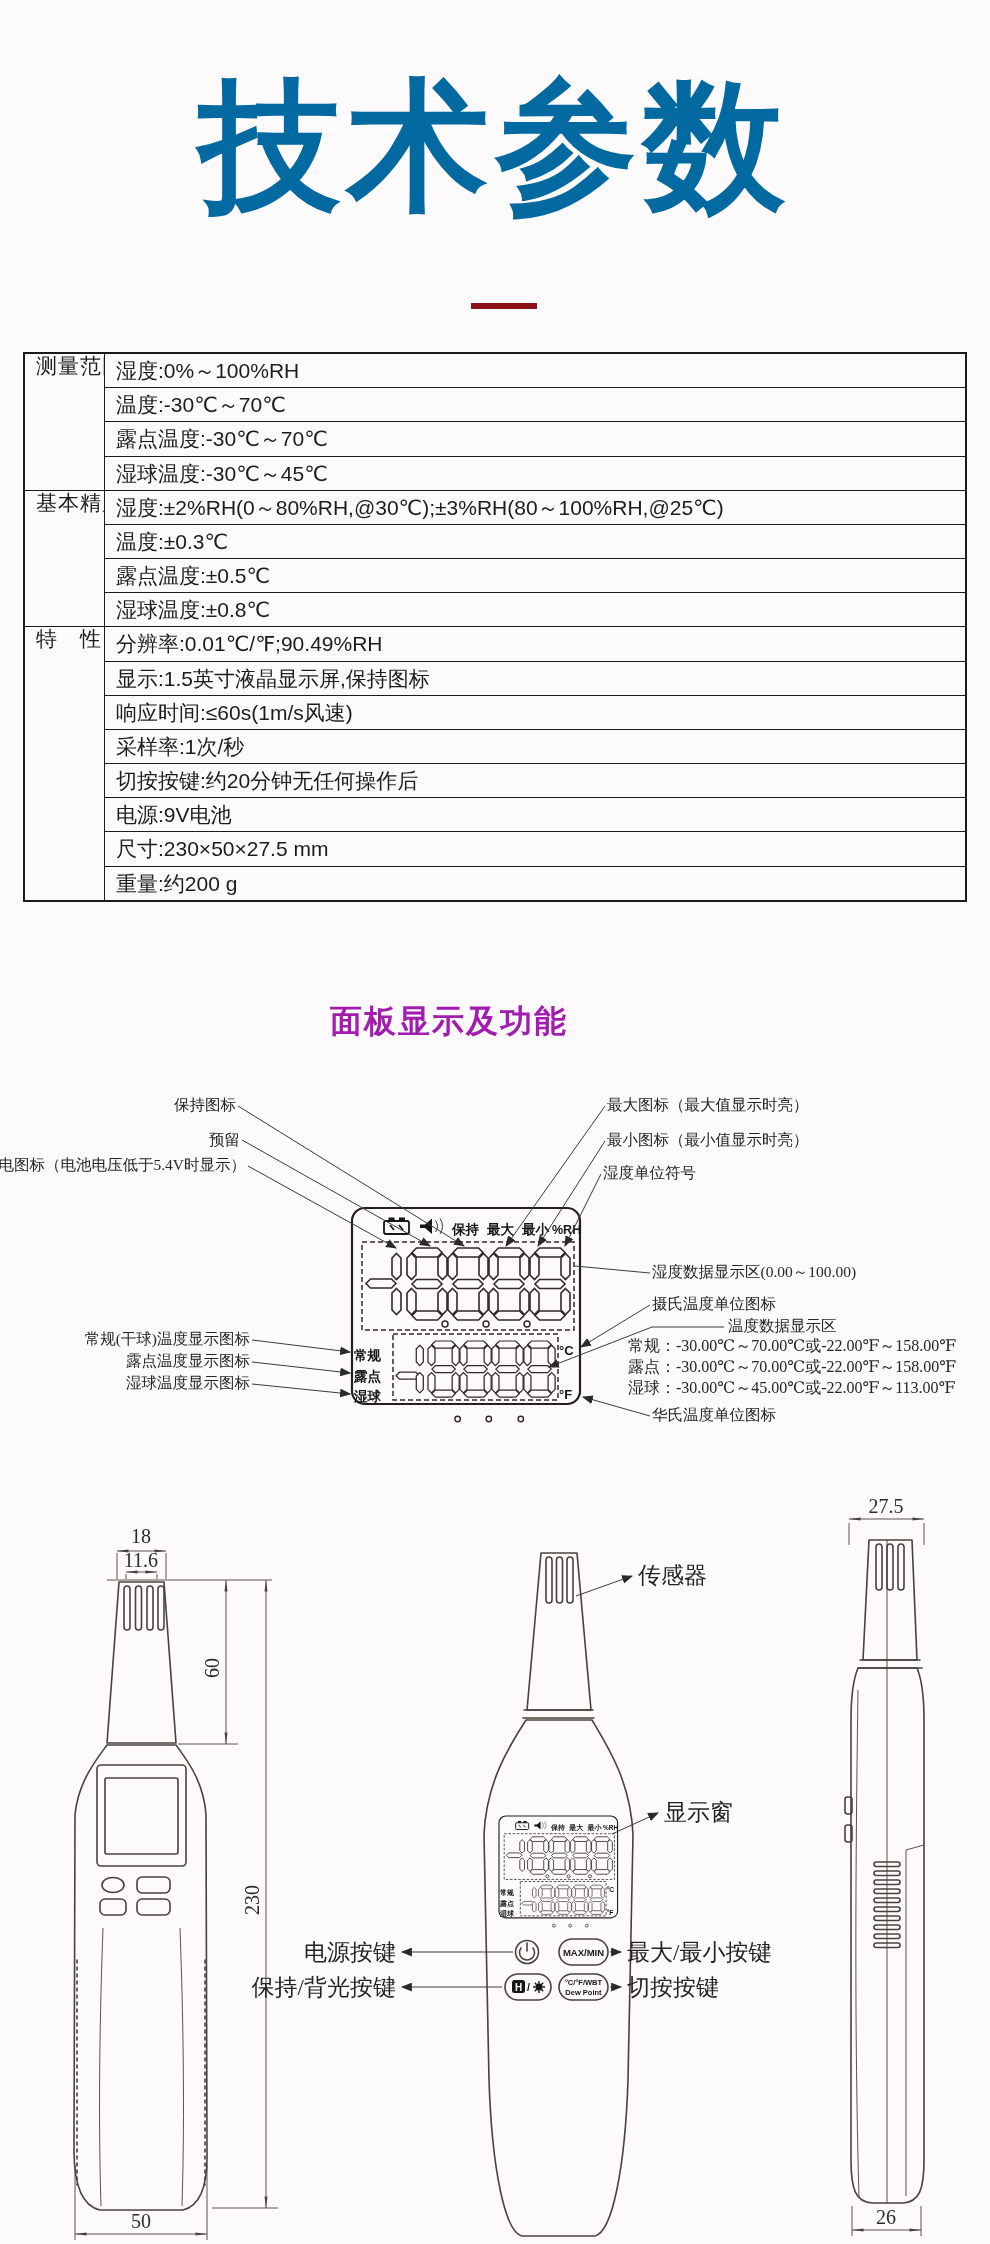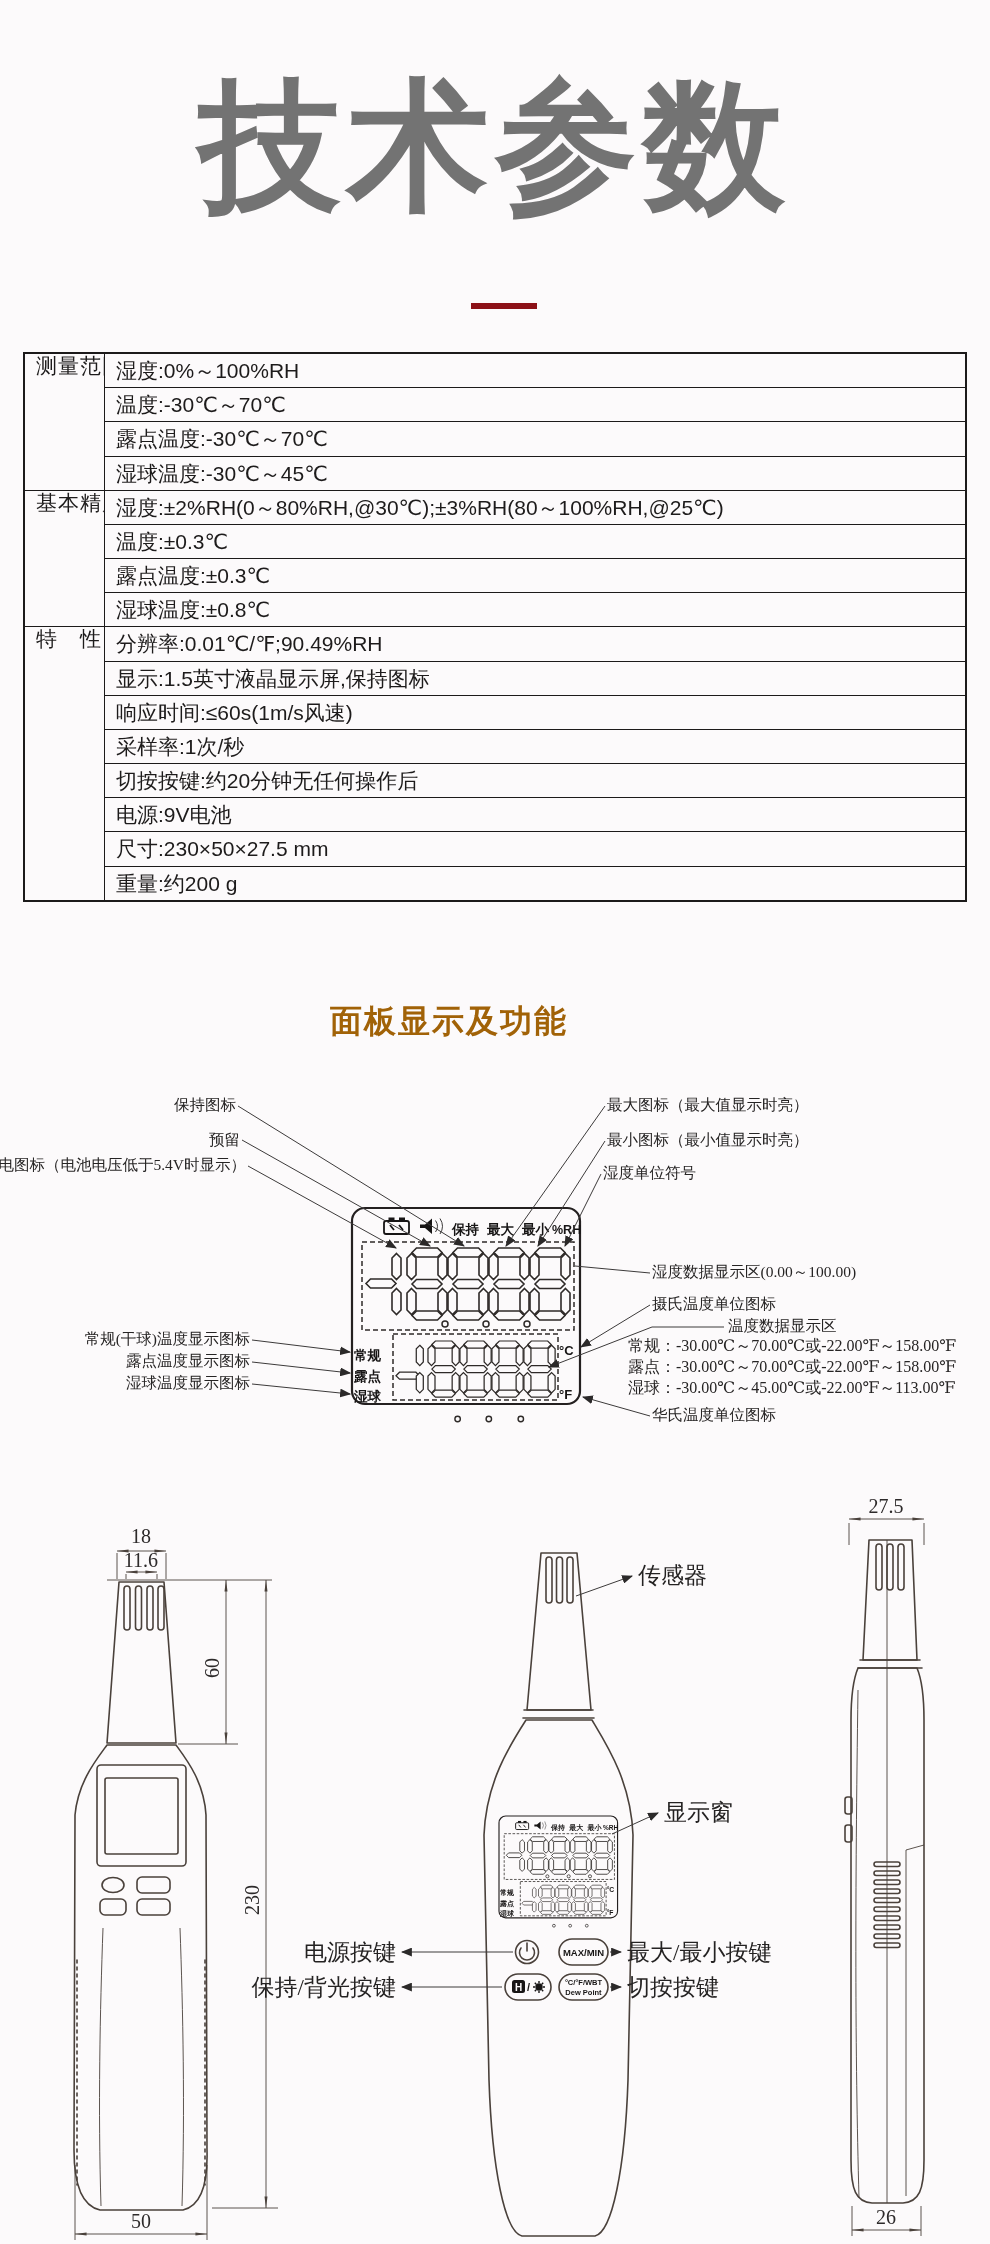--- a/index.html
+++ b/index.html
@@ -1,28 +1,28 @@
 <!DOCTYPE html>
 <html><head>
 <meta charset="utf-8">
 <style>
   html,body{margin:0;padding:0;background:#ffffff;}
   .canvas{position:relative;width:990px;height:2244px;background:#fcfafb;overflow:hidden;
           font-family:"Liberation Sans","DejaVu Sans",sans-serif;color:#1d1b1b;}
   .page-title{position:absolute;left:0;top:68px;width:990px;text-align:center;
-              font-size:142px;font-weight:900;letter-spacing:6px;color:#737373;
+              font-size:142px;font-weight:900;letter-spacing:6px;color:#0369a1;
               font-family:"Liberation Sans","DejaVu Sans",sans-serif;line-height:1.1;}
   .red-divider{position:absolute;left:471px;top:303px;width:66px;height:6px;background:#8c1117;}
   table.spec{position:absolute;left:23px;top:352px;width:944px;height:550px;
              border-collapse:collapse;table-layout:fixed;font-size:21px;color:#1d1b1b;}
   table.spec,table.spec td{border:1.4px solid #1c1a1a;}
   table.spec{border:2.4px solid #1c1a1a;}
   table.spec td{padding:0 0 0 11px;height:33px;line-height:1.1;white-space:nowrap;overflow:hidden;}
   td.glabel{vertical-align:top;padding:5px 0 0 6px;width:68px;letter-spacing:1px;}
-  .panel-title{position:absolute;left:330px;top:1000px;font-size:32px;font-weight:bold;color:#a16207;
+  .panel-title{position:absolute;left:330px;top:1000px;font-size:32px;font-weight:bold;color:#a21caf;
                letter-spacing:2px;}
   svg text{user-select:none;}
   .co{font:15.5px "Liberation Serif","DejaVu Serif",serif;fill:#262424;}
   .rng{font:16px "Liberation Serif","DejaVu Serif",serif;fill:#262424;}
   .bco{font:23px "Liberation Serif","DejaVu Serif",serif;fill:#242222;}
   .dim{font:20px "Liberation Serif","DejaVu Serif",serif;fill:#2d2a2a;}
   .ln{stroke:#3c3a3a;stroke-width:1;fill:none;}
   .dev{stroke:#4a413b;stroke-width:1.6;fill:none;stroke-linejoin:round;stroke-linecap:round;}
   .thin{stroke:#4a413b;stroke-width:0.9;fill:none;}
   .lcdt{font-family:"Liberation Sans","DejaVu Sans",sans-serif;font-weight:bold;fill:#171515;}
@@ -51,21 +51,21 @@
           <td>湿球温度:-30℃～45℃</td>
         </tr>
     <tr>
       <td class="glabel" rowspan="4">基本精度</td>
       <td>湿度:±2%RH(0～80%RH,@30℃);±3%RH(80～100%RH,@25℃)</td>
         </tr>
     <tr>
           <td>温度:±0.3℃</td>
         </tr>
     <tr>
-          <td>露点温度:±0.3℃</td>
+          <td>露点温度:±0.5℃</td>
         </tr>
     <tr>
           <td>湿球温度:±0.8℃</td>
         </tr>
     <tr>
       <td class="glabel" rowspan="8">特　性</td>
       <td>分辨率:0.01℃/℉;90.49%RH</td>
         </tr>
     <tr>
           <td>显示:1.5英寸液晶显示屏,保持图标</td>

